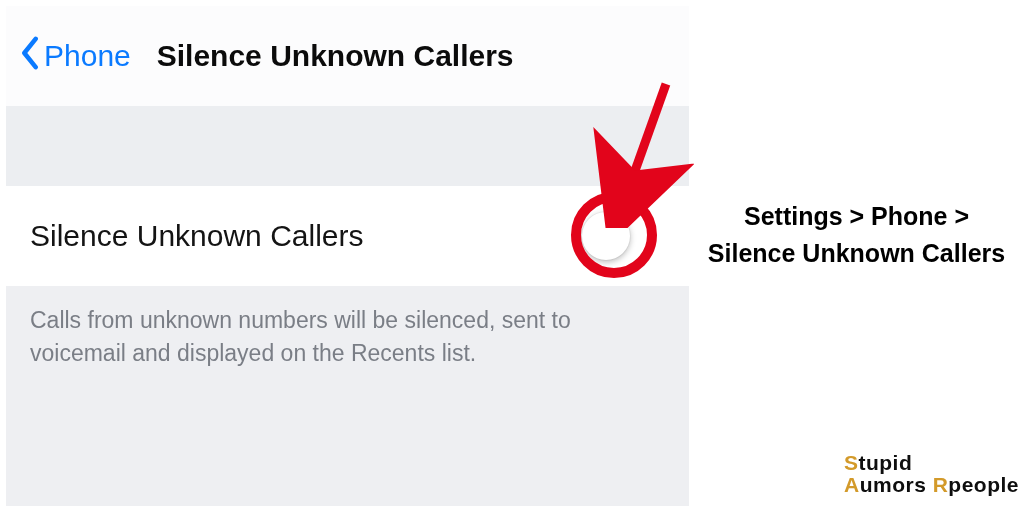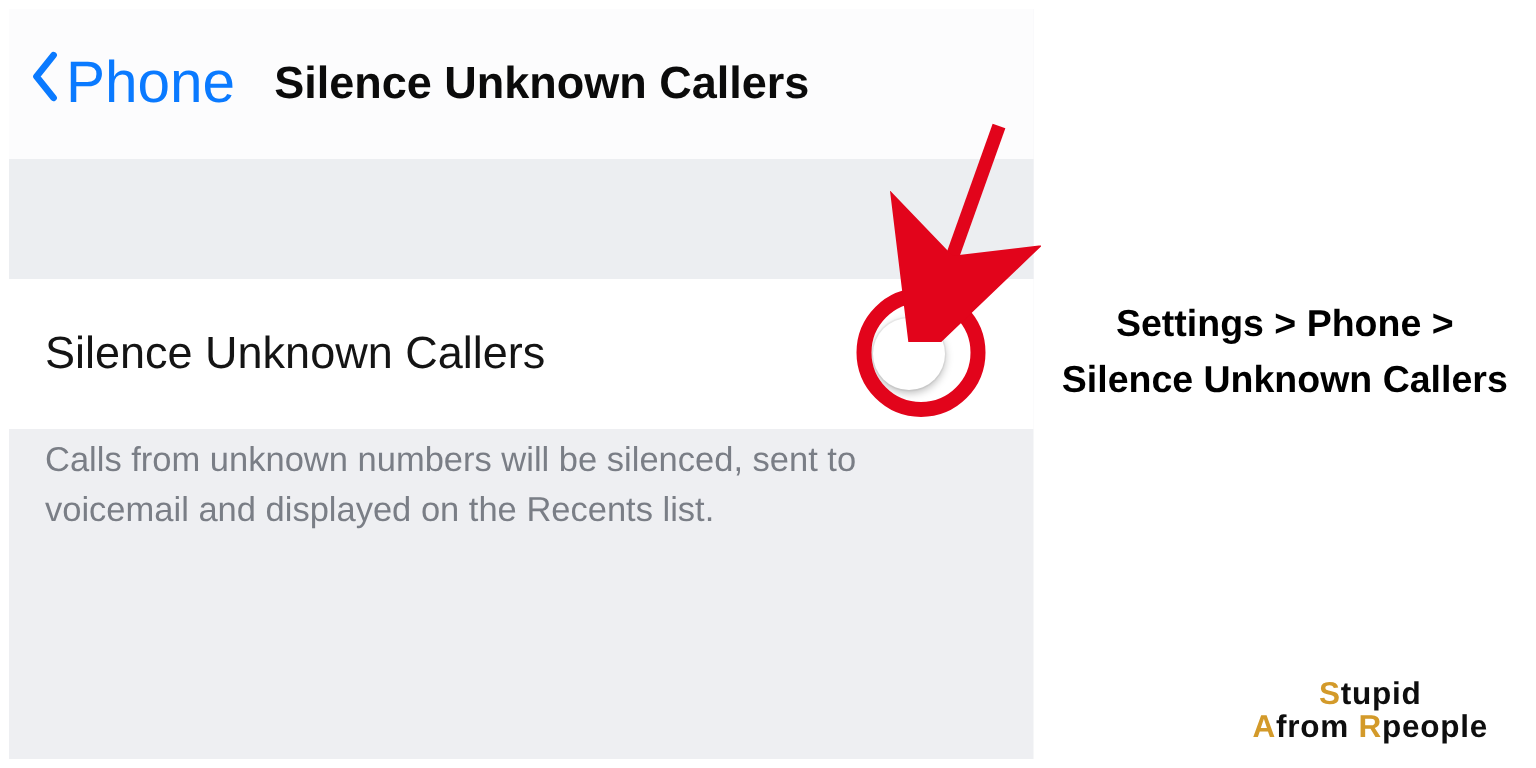--- a/index.html
+++ b/index.html
@@ -3,45 +3,45 @@
 <meta charset="utf-8">
 <style>
   * { box-sizing: border-box; margin: 0; padding: 0; }
   html, body { width: 1024px; height: 512px; overflow: hidden; font-family: -apple-system, "Helvetica Neue", Helvetica, Arial, sans-serif; background: #fff; }
   .page { display: flex; width: 1024px; height: 512px; position: relative; }
 
   
   .ios-panel { width: 690px; height: 500px; margin: 6px 0 6px 6px; background: #eeeff2; position: relative; }
 
   .nav-bar { height: 100px; background: #fcfcfd; display: flex; align-items: center; padding: 0 14px; }
-  .back-btn { display: flex; align-items: center; gap: 4px; color: #0a7aff; font-size: 39px; font-weight: 400; cursor: pointer; }
+  .back-btn { display: flex; align-items: center; gap: 4px; color: #0a7aff; font-size: 30px; font-weight: 400; cursor: pointer; }
   .back-btn svg { width: 20px; height: 34px; }
   .page-title { font-size: 30px; font-weight: 600; color: #0b0b0b; margin-left: 26px; }
 
   .section-gap { height: 80px; background: #eceef1; }
 
   .setting-row { background: #ffffff; display: flex; align-items: center; justify-content: space-between; padding: 22px 24px 22px 24px; }
   .setting-label { font-size: 30px; color: #141414; font-weight: 400; }
 
   .toggle-wrap { position: relative; width: 92px; height: 56px; display: flex; align-items: center; justify-content: center; }
   .highlight-ring { position: absolute; width: 86px; height: 86px; border: 10px solid #e2041b; border-radius: 50%; top: -16px; left: -2px; }
   .toggle-knob { width: 48px; height: 48px; background: #ffffff; border-radius: 50%; box-shadow: 0 2px 6px rgba(0,0,0,0.28), 0 0 0 1px rgba(0,0,0,0.04); margin-left: -26px; }
 
-  .footer-text { padding: 4px 24px 0 24px; font-size: 23px; line-height: 1.45; color: #7a7e86; }
+  .footer-text { padding: 18px 24px 0 24px; font-size: 23px; line-height: 1.45; color: #7a7e86; }
   .footer-text p { margin-bottom: 26px; }
 
   
   .arrow { position: absolute; left: 578px; top: 72px; width: 110px; height: 150px; }
   .arrow svg { width: 110px; height: 150px; }
 
   
   .right-col { width: 338px; height: 509px; position: relative; display: flex; flex-direction: column; justify-content: center; align-items: center; text-align: center; padding: 0 18px; }
   .caption { font-size: 25px; font-weight: 700; color: #000; line-height: 1.45; margin-top: -40px; }
 
-  .watermark { position: absolute; right: 32px; bottom: 14px; text-align: center; line-height: 1.02; }
+  .watermark { position: absolute; right: 5px; bottom: 14px; text-align: left; line-height: 1.02; }
   .wm-line1 { font-size: 21px; font-weight: 800; color: #0e0e0e; letter-spacing: 0.5px; }
   .wm-line1 .s-char { color: #d39a2a; }
   .wm-line2 { font-size: 21px; font-weight: 800; color: #0e0e0e; letter-spacing: 0.5px; }
   .wm-line2 .a-char { color: #d39a2a; }
   .wm-line2 .r-char { color: #d39a2a; }
 </style>
 </head>
 <body>
 
 <div class="page">
@@ -85,17 +85,17 @@
       </svg>
     </div>
 
   </div>
 
   <div class="right-col">
     <div class="caption">Settings &gt; Phone &gt; Silence Unknown Callers</div>
 
     <div class="watermark">
       <div class="wm-line1"><span class="s-char">S</span><span>tupid</span></div>
-      <div class="wm-line2"><span class="a-char">A</span><span>from </span><span class="r-char">R</span><span>people</span></div>
+      <div class="wm-line2"><span class="a-char">A</span><span>umors </span><span class="r-char">R</span><span>people</span></div>
     </div>
   </div>
 
 </div>
 
 </body></html>

